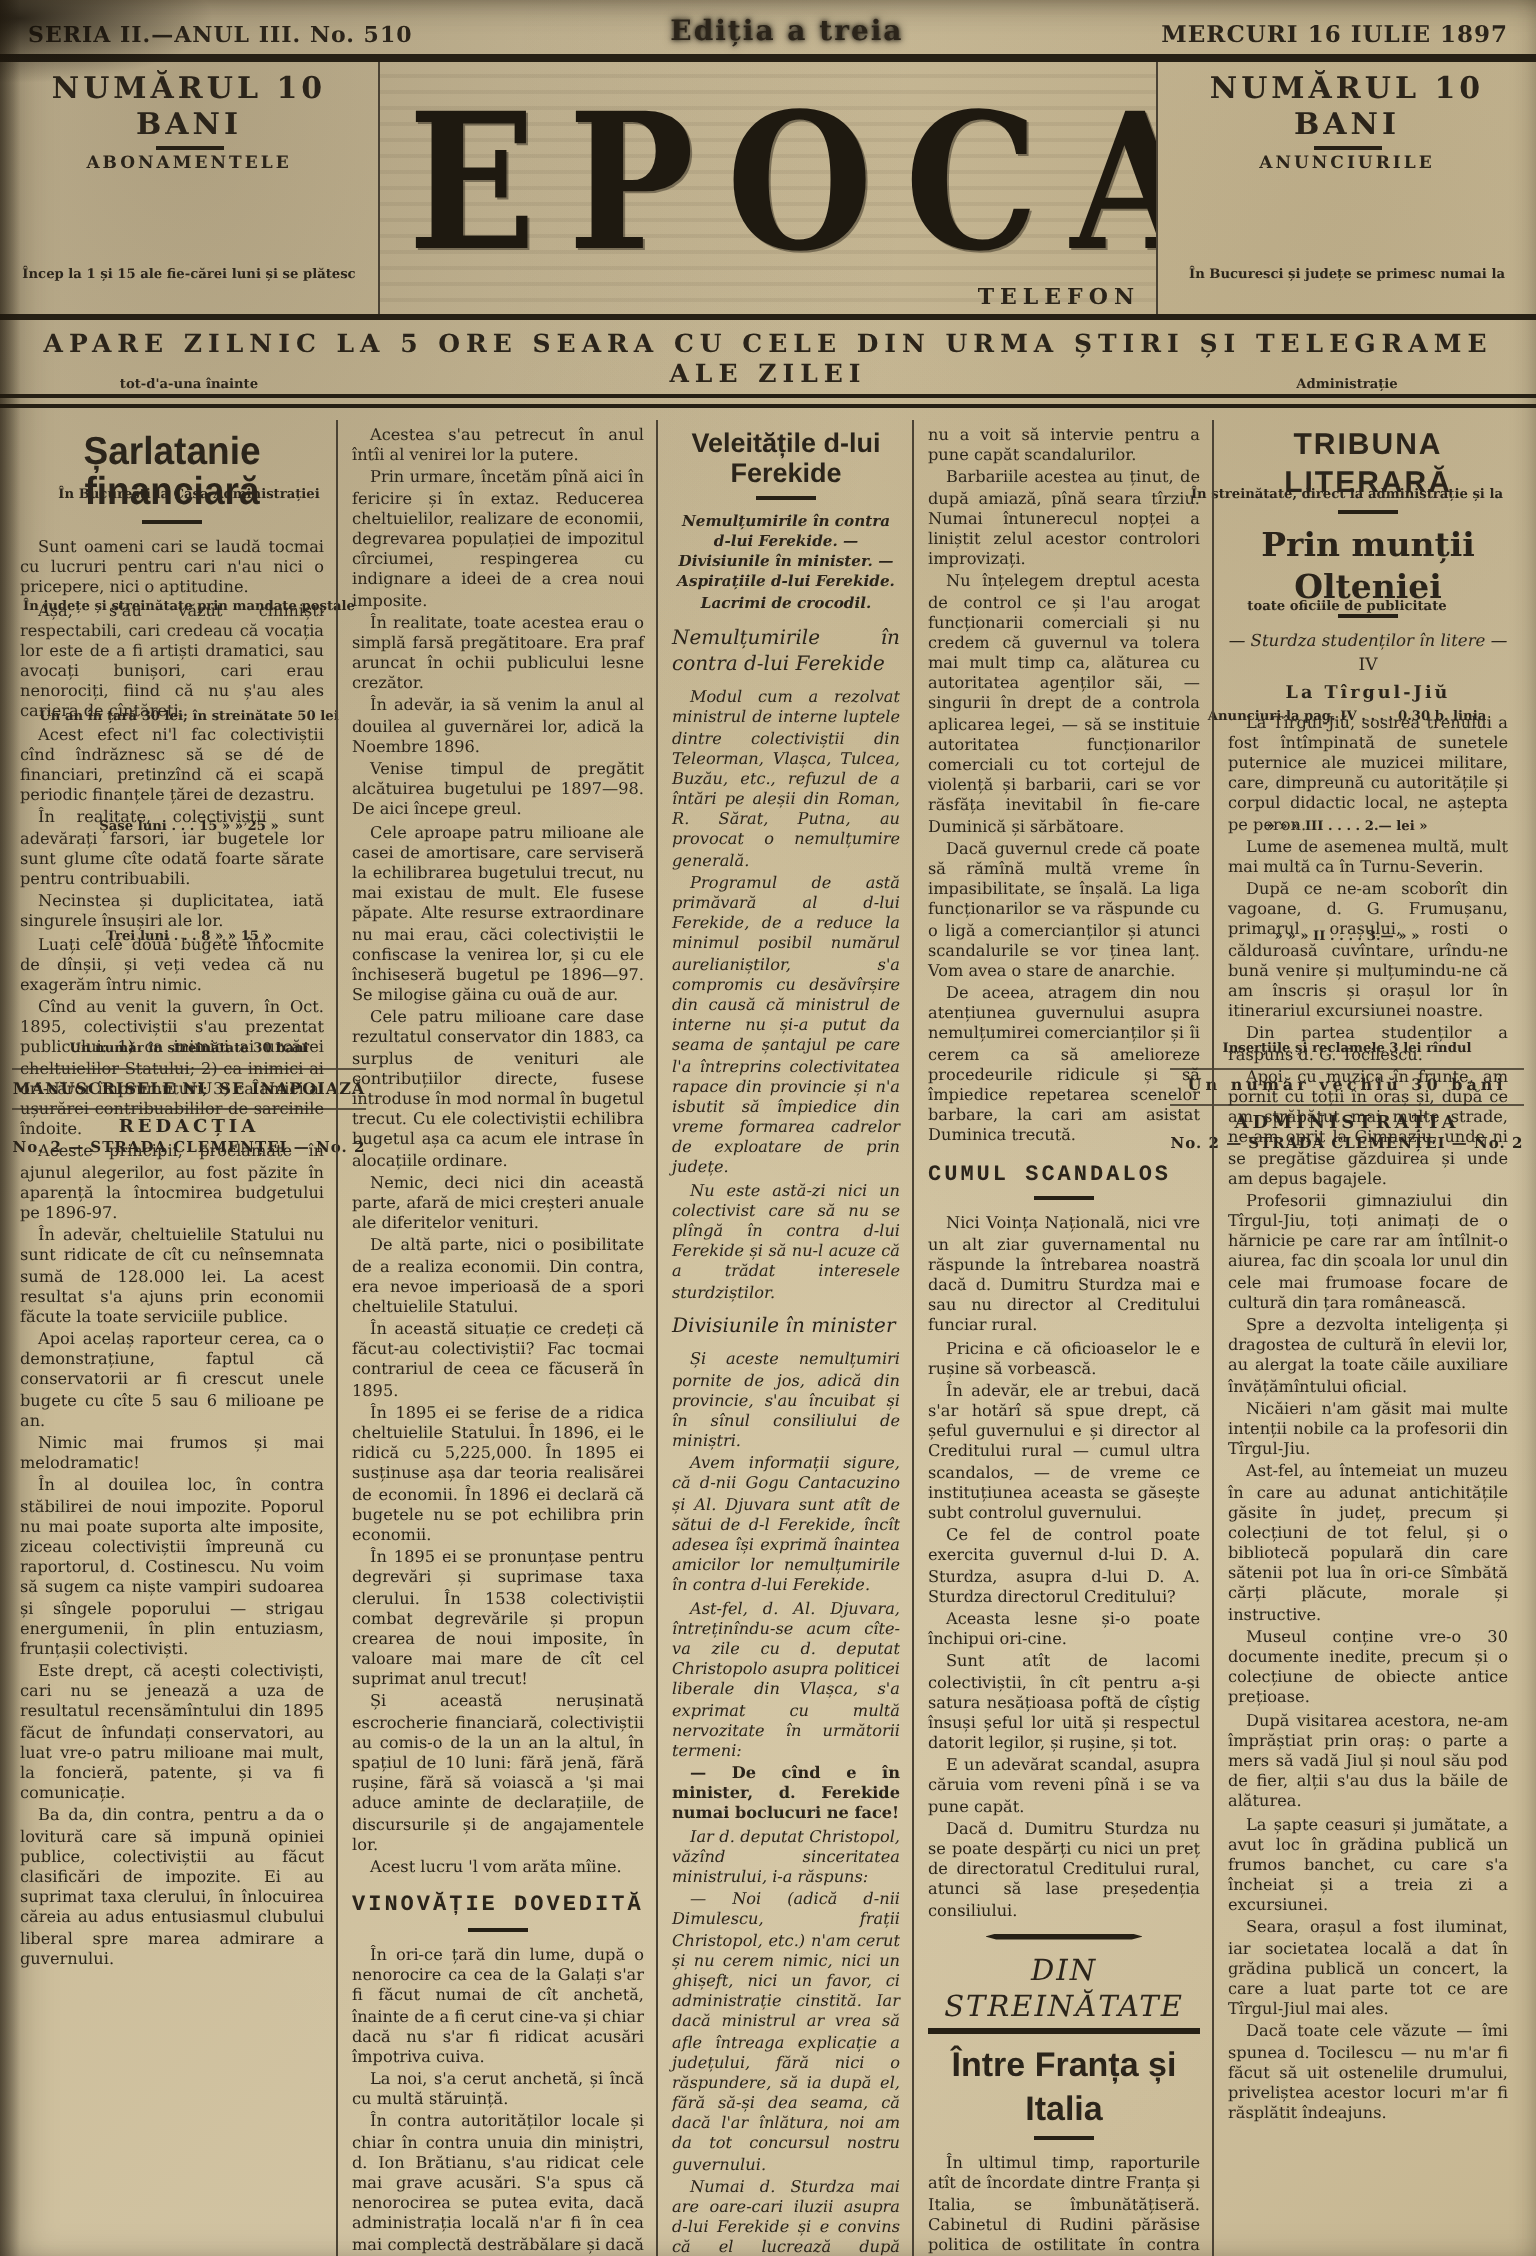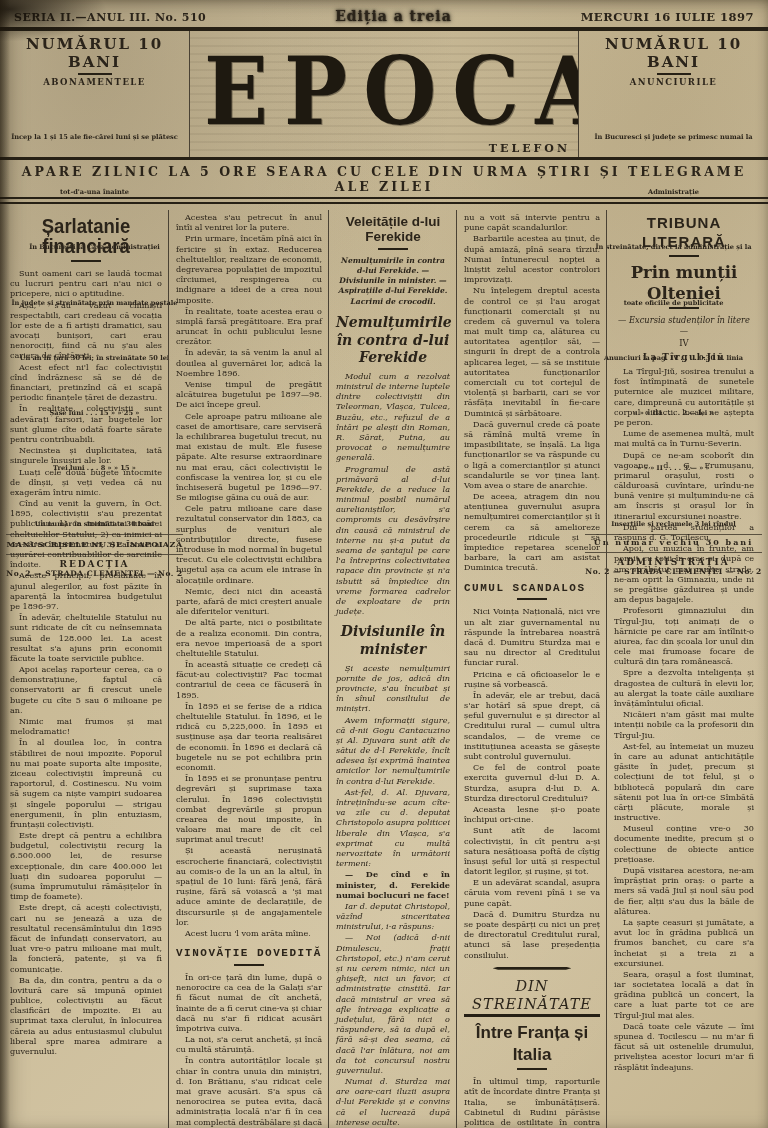--- a/index.html
+++ b/index.html
@@ -69,21 +69,21 @@
   .para{text-indent:9px;}
   .parai{text-indent:9px;font-style:italic;}
   .parab{text-indent:9px;font-weight:bold;}
   .paran{text-indent:0;}
   .headline{font-family:"Liberation Sans",sans-serif;font-weight:bold;font-size:19.5px;line-height:1.05;
     text-align:center;margin:4px 0 2px;transform:scaleX(.95);}
   .headline2{font-family:"Liberation Sans",sans-serif;font-weight:bold;font-size:13.5px;line-height:1.1;
     text-align:center;margin:3px 0 2px;}
   .hdiv{width:30px;height:2px;background:#262015;margin:3px auto 6px;}
   .deck{font-size:7.6px;font-weight:bold;font-style:italic;text-align:center;line-height:1.35;margin-bottom:4px;}
-  .sechead{font-size:14px;font-weight:bold;font-style:italic;text-align:center;margin:7px 0 4px;}
+  .sechead{font-size:10px;font-weight:normal;font-style:italic;margin:7px 0 4px;}
   .secheadcaps{font-family:Liberation Mono, monospace;font-size:11px;font-weight:bold;
     letter-spacing:1.5px;margin:9px 0 2px;}
   .dinhead{font-size:14.5px;font-style:italic;text-align:center;letter-spacing:1px;
     border-bottom:3px solid #262015;margin:6px 0 5px;padding-bottom:1px;}
   .subhead2{font-family:"Liberation Sans",sans-serif;font-size:17px;font-weight:bold;text-align:center;margin:2px 0 1px;}
   .kicker{font-family:"Liberation Sans",sans-serif;font-size:15px;font-weight:bold;letter-spacing:1px;
     text-align:center;margin:2px 0 1px;}
   .title2{font-size:16.5px;font-weight:bold;text-align:center;margin:6px 0 1px;}
   .note{font-size:8.3px;font-style:italic;text-align:center;margin:4px 0 2px;}
   .roman{font-size:8.5px;text-align:center;margin:2px 0;}
@@ -156,52 +156,52 @@
         <div class="blk para">Acest efect ni'l fac colectiviștii cînd îndrăznesc să se dé de financiari, pretinzînd că ei scapă periodic finanțele țărei de dezastru.</div>
         <div class="blk para">În realitate, colectiviștii sunt adevărați farsori, iar bugetele lor sunt glume cîte odată foarte sărate pentru contribuabili.</div>
         <div class="blk para">Necinstea și duplicitatea, iată singurele însușiri ale lor.</div>
         <div class="blk para">Luați cele două bugete întocmite de dînșii, și veți vedea că nu exagerăm întru nimic.</div>
         <div class="blk para">Cînd au venit la guvern, în Oct. 1895, colectiviștii s'au prezentat publicului: 1) ca inimici ai urcărei cheltuielilor Statului; 2) ca inimici ai ori-căror împrumuturi; 3) ca amici ai ușurărei contribuabililor de sarcinile îndoite.</div>
         <div class="blk para">Aceste principii, proclamate în ajunul alegerilor, au fost păzite în aparență la întocmirea budgetului pe 1896-97.</div>
         <div class="blk para">În adevăr, cheltuielile Statului nu sunt ridicate de cît cu neînsemnata sumă de 128.000 lei. La acest resultat s'a ajuns prin economii făcute la toate serviciile publice.</div>
         <div class="blk para">Apoi acelaș raporteur cerea, ca o demonstrațiune, faptul că conservatorii ar fi crescut unele bugete cu cîte 5 sau 6 milioane pe an.</div>
         <div class="blk para">Nimic mai frumos și mai melodramatic!</div>
         <div class="blk para">În al douilea loc, în contra stăbilirei de noui impozite. Poporul nu mai poate suporta alte imposite, ziceau colectiviștii împreună cu raportorul, d. Costinescu. Nu voim să sugem ca niște vampiri sudoarea și sîngele poporului — strigau energumenii, în plin entuziasm, frunțașii colectiviști.</div>
-        <div class="blk para">Este drept că pentru a echilibra budgetul, colectiviștii recurg la 6.500.000 lei, de resurse excepționale, din care 400.000 lei luați din sudoarea poporului — (suma împrumutului rămășițelor în timp de foamete).</div>
         <div class="blk para">Este drept, că acești colectiviști, cari nu se jenează a uza de resultatul recensămîntului din 1895 făcut de înfundați conservatori, au luat vre-o patru milioane mai mult, la foncieră, patente, și va fi comunicație.</div>
         <div class="blk para">Ba da, din contra, pentru a da o lovitură care să impună opiniei publice, colectiviștii au făcut clasificări de impozite. Ei au suprimat taxa clerului, în înlocuirea căreia au adus entusiasmul clubului liberal spre marea admirare a guvernului.</div>
       </div>
       <div class="col c2">
         <div class="blk para">Acestea s'au petrecut în anul întîi al venirei lor la putere.</div>
         <div class="blk para">Prin urmare, încetăm pînă aici în fericire și în extaz. Reducerea cheltuielilor, realizare de economii, degrevarea populației de impozitul cîrciumei, respingerea cu indignare a ideei de a crea noui imposite.</div>
         <div class="blk para">În realitate, toate acestea erau o simplă farsă pregătitoare. Era praf aruncat în ochii publicului lesne crezător.</div>
         <div class="blk para">În adevăr, ia să venim la anul al douilea al guvernărei lor, adică la Noembre 1896.</div>
         <div class="blk para">Venise timpul de pregătit alcătuirea bugetului pe 1897—98. De aici începe greul.</div>
         <div class="blk para">Cele aproape patru milioane ale casei de amortisare, care serviseră la echilibrarea bugetului trecut, nu mai existau de mult. Ele fusese păpate. Alte resurse extraordinare nu mai erau, căci colectiviștii le confiscase la venirea lor, și cu ele închiseseră bugetul pe 1896—97. Se milogise găina cu ouă de aur.</div>
         <div class="blk para">Cele patru milioane care dase rezultatul conservator din 1883, ca surplus de venituri ale contribuțiilor directe, fusese introduse în mod normal în bugetul trecut. Cu ele colectiviștii echilibra bugetul așa ca acum ele intrase în alocațiile ordinare.</div>
         <div class="blk para">Nemic, deci nici din această parte, afară de mici creșteri anuale ale diferitelor venituri.</div>
         <div class="blk para">De altă parte, nici o posibilitate de a realiza economii. Din contra, era nevoe imperioasă de a spori cheltuielile Statului.</div>
         <div class="blk para">În această situație ce credeți că făcut-au colectiviștii? Fac tocmai contrariul de ceea ce făcuseră în 1895.</div>
         <div class="blk para">În 1895 ei se ferise de a ridica cheltuielile Statului. În 1896, ei le ridică cu 5,225,000. În 1895 ei susținuse așa dar teoria realisărei de economii. În 1896 ei declară că bugetele nu se pot echilibra prin economii.</div>
-        <div class="blk para">În 1895 ei se pronunțase pentru degrevări și suprimase taxa clerului. În 1896 colectiviștii combat degrevările și propun crearea de noui imposite, în valoare mai mare de cît cel suprimat anul trecut!</div>
+        <div class="blk para">În 1895 ei se pronunțase pentru degrevări și suprimase taxa clerului. În 1538 colectiviștii combat degrevările și propun crearea de noui imposite, în valoare mai mare de cît cel suprimat anul trecut!</div>
         <div class="blk para">Și această nerușinată escrocherie financiară, colectiviștii au comis-o de la un an la altul, în spațiul de 10 luni: fără jenă, fără rușine, fără să voiască a 'și mai aduce aminte de declarațiile, de discursurile și de angajamentele lor.</div>
         <div class="blk para">Acest lucru 'l vom arăta mîine.</div>
         <div class="blk secheadcaps">VINOVĂȚIE DOVEDITĂ</div>
         <div class="blk hdiv"></div>
         <div class="blk para">În ori-ce țară din lume, după o nenorocire ca cea de la Galați s'ar fi făcut numai de cît anchetă, înainte de a fi cerut cine-va și chiar dacă nu s'ar fi ridicat acusări împotriva cuiva.</div>
         <div class="blk para">La noi, s'a cerut anchetă, și încă cu multă stăruință.</div>
         <div class="blk para">În contra autorităților locale și chiar în contra unuia din miniștri, d. Ion Brătianu, s'au ridicat cele mai grave acusări. S'a spus că nenorocirea se putea evita, dacă administrația locală n'ar fi în cea mai complectă destrăbălare și dacă ministrul lucrărilor publice n'ar fi incapabil și nu s'ar fi arătat nepăsător.</div>
       </div>
       <div class="col c3">
         <div class="blk headline2">Veleitățile d-lui Ferekide</div>
         <div class="blk hdiv"></div>
         <div class="blk deck">Nemulțumirile în contra d-lui Ferekide. — Divisiunile în minister. — Aspirațiile d-lui Ferekide. Lacrimi de crocodil.</div>
         <div class="blk sechead">Nemulțumirile în contra d-lui Ferekide</div>
         <div class="blk parai">Modul cum a rezolvat ministrul de interne luptele dintre colectiviștii din Teleorman, Vlașca, Tulcea, Buzău, etc., refuzul de a întări pe aleșii din Roman, R. Sărat, Putna, au provocat o nemulțumire generală.</div>
         <div class="blk parai">Programul de astă primăvară al d-lui Ferekide, de a reduce la minimul posibil numărul aurelianiștilor, s'a compromis cu desăvîrșire din causă că ministrul de interne nu și-a putut da seama de șantajul pe care l'a întreprins colectivitatea rapace din provincie și n'a isbutit să împiedice din vreme formarea cadrelor de exploatare de prin județe.</div>
+        <div class="blk parai">Nu este astă-zi nici un colectivist care să nu se plîngă în contra d-lui Ferekide și să nu-l acuze că a trădat interesele sturdziștilor.</div>
         <div class="blk sechead">Divisiunile în minister</div>
         <div class="blk parai">Și aceste nemulțumiri pornite de jos, adică din provincie, s'au încuibat și în sînul consiliului de miniștri.</div>
         <div class="blk parai">Avem informații sigure, că d-nii Gogu Cantacuzino și Al. Djuvara sunt atît de sătui de d-l Ferekide, încît adesea își exprimă înaintea amicilor lor nemulțumirile în contra d-lui Ferekide.</div>
         <div class="blk parai">Ast-fel, d. Al. Djuvara, întreținîndu-se acum cîte-va zile cu d. deputat Christopolo asupra politicei liberale din Vlașca, s'a exprimat cu multă nervozitate în următorii termeni:</div>
         <div class="blk parab">— De cînd e în minister, d. Ferekide numai boclucuri ne face!</div>
         <div class="blk parai">Iar d. deputat Christopol, văzînd sinceritatea ministrului, i-a răspuns:</div>
         <div class="blk parai">— Noi (adică d-nii Dimulescu, frații Christopol, etc.) n'am cerut și nu cerem nimic, nici un ghișeft, nici un favor, ci administrație cinstită. Iar dacă ministrul ar vrea să afle întreaga explicație a județului, fără nici o răspundere, să ia după el, fără să-și dea seama, că dacă l'ar înlătura, noi am da tot concursul nostru guvernului.</div>
         <div class="blk parai">Numai d. Sturdza mai are oare-cari iluzii asupra d-lui Ferekide și e convins că el lucrează după interese oculte.</div>
       </div>
       <div class="col c4">
@@ -225,21 +225,21 @@
         <div class="blk subhead2">Între Franța și Italia</div>
         <div class="blk hdiv"></div>
         <div class="blk para">În ultimul timp, raporturile atît de încordate dintre Franța și Italia, se îmbunătățiseră. Cabinetul di Rudini părăsise politica de ostilitate în contra Franței, pe care cu atîta hotărîre o urmase cabinetul d-lui Crispi.</div>
         <div class="blk para">Noua politică a Italiei devenise atît de accentuată, în cît dădu loc chiar la unele comentarii. Se zicea adică, nici mai mult nici mai puțin, că Italia era pe punctul de a se despărți de tripla alianță și a se uni cu Franța și Anglia.</div>
       </div>
       <div class="col c5">
         <div class="blk kicker">TRIBUNA LITERARĂ</div>
         <div class="blk hdiv"></div>
         <div class="blk title2">Prin munții Olteniei</div>
         <div class="blk hdiv"></div>
-        <div class="blk note">— Excursia studenților în litere —</div>
+        <div class="blk note">— Sturdza studenților în litere —</div>
         <div class="blk roman">IV</div>
         <div class="blk minihead">La Tîrgul-Jiŭ</div>
         <div class="blk para">La Tîrgul-Jiŭ, sosirea trenului a fost întîmpinată de sunetele puternice ale muzicei militare, care, dimpreună cu autoritățile și corpul didactic local, ne aștepta pe peron.</div>
         <div class="blk para">Lume de asemenea multă, mult mai multă ca în Turnu-Severin.</div>
         <div class="blk para">După ce ne-am scoborît din vagoane, d. G. Frumușanu, primarul orașului, rosti o călduroasă cuvîntare, urîndu-ne bună venire și mulțumindu-ne că am înscris și orașul lor în itinerariul excursiunei noastre.</div>
         <div class="blk para">Din partea studenților a răspuns d. G. Tocilescu.</div>
         <div class="blk para">Apoi, cu muzica în frunte, am pornit cu toții în oraș și, după ce am străbătut mai multe strade, ne-am oprit la Gimnaziu, unde ni se pregătise găzduirea și unde am depus bagajele.</div>
         <div class="blk para">Profesorii gimnaziului din Tîrgul-Jiu, toți animați de o hărnicie pe care rar am întîlnit-o aiurea, fac din școala lor unul din cele mai frumoase focare de cultură din țara românească.</div>
         <div class="blk para">Spre a dezvolta inteligența și dragostea de cultură în elevii lor, au alergat la toate căile auxiliare învățămîntului oficial.</div>
         <div class="blk para">Nicăieri n'am găsit mai multe intenții nobile ca la profesorii din Tîrgul-Jiu.</div>

